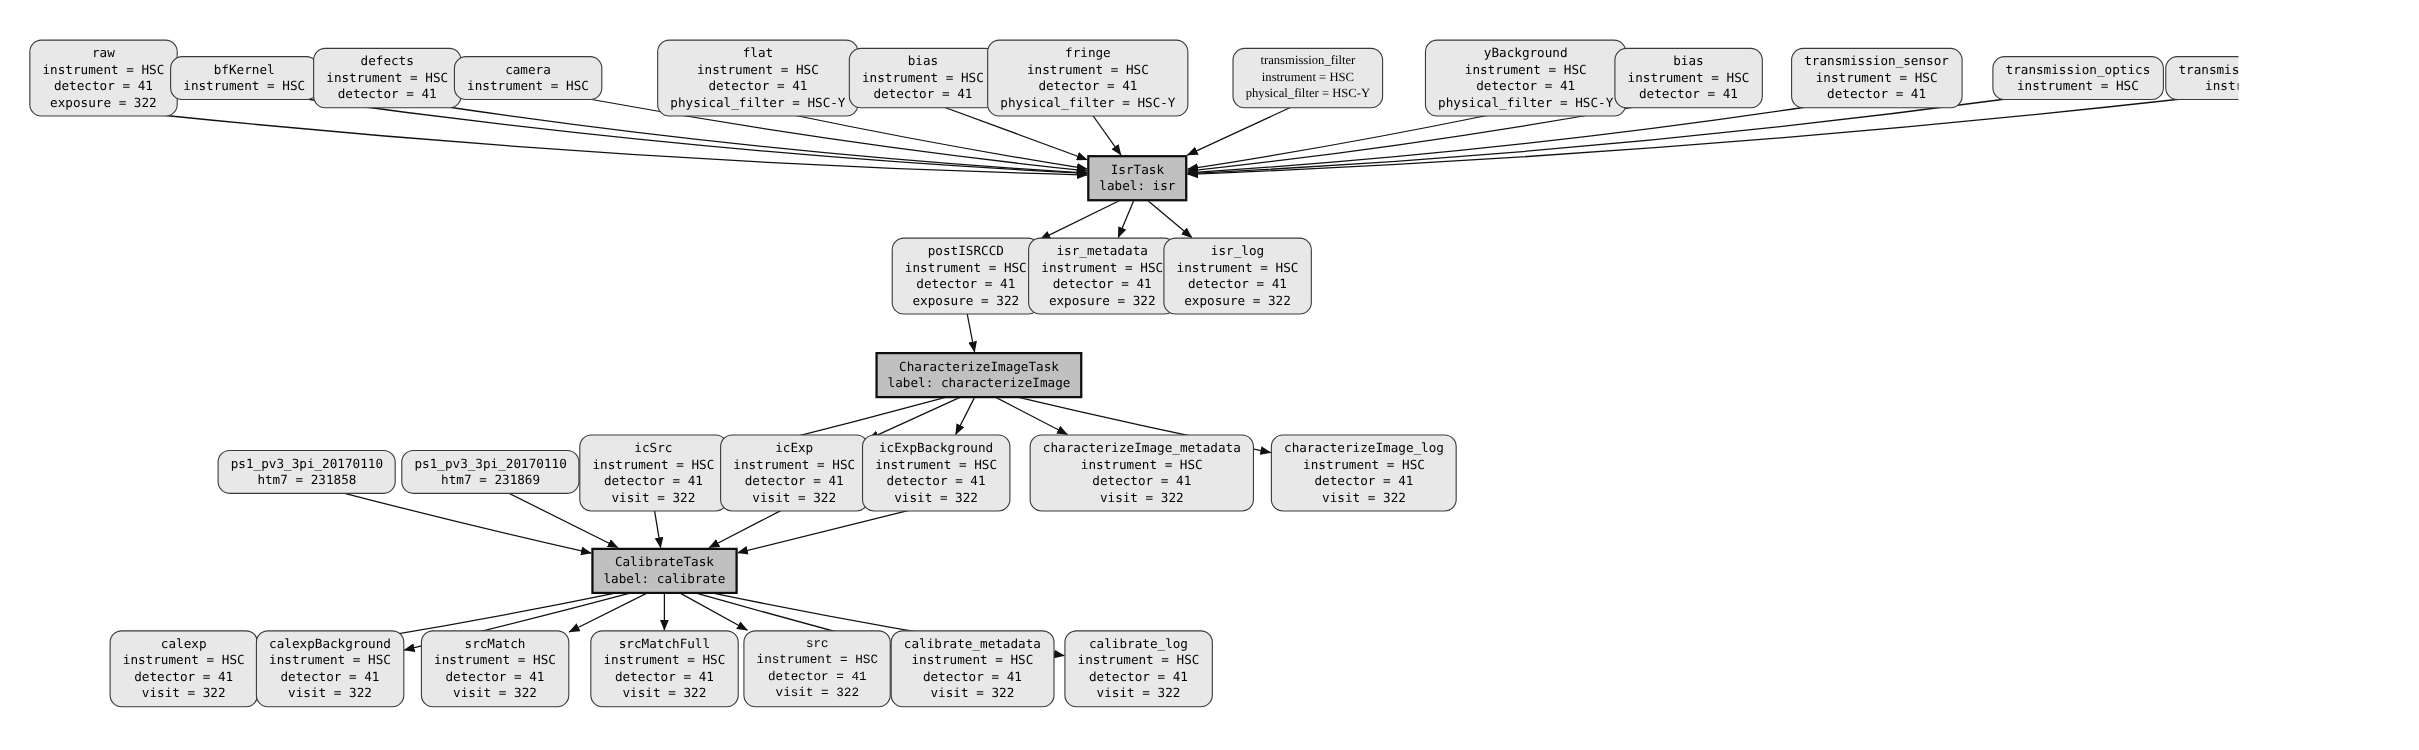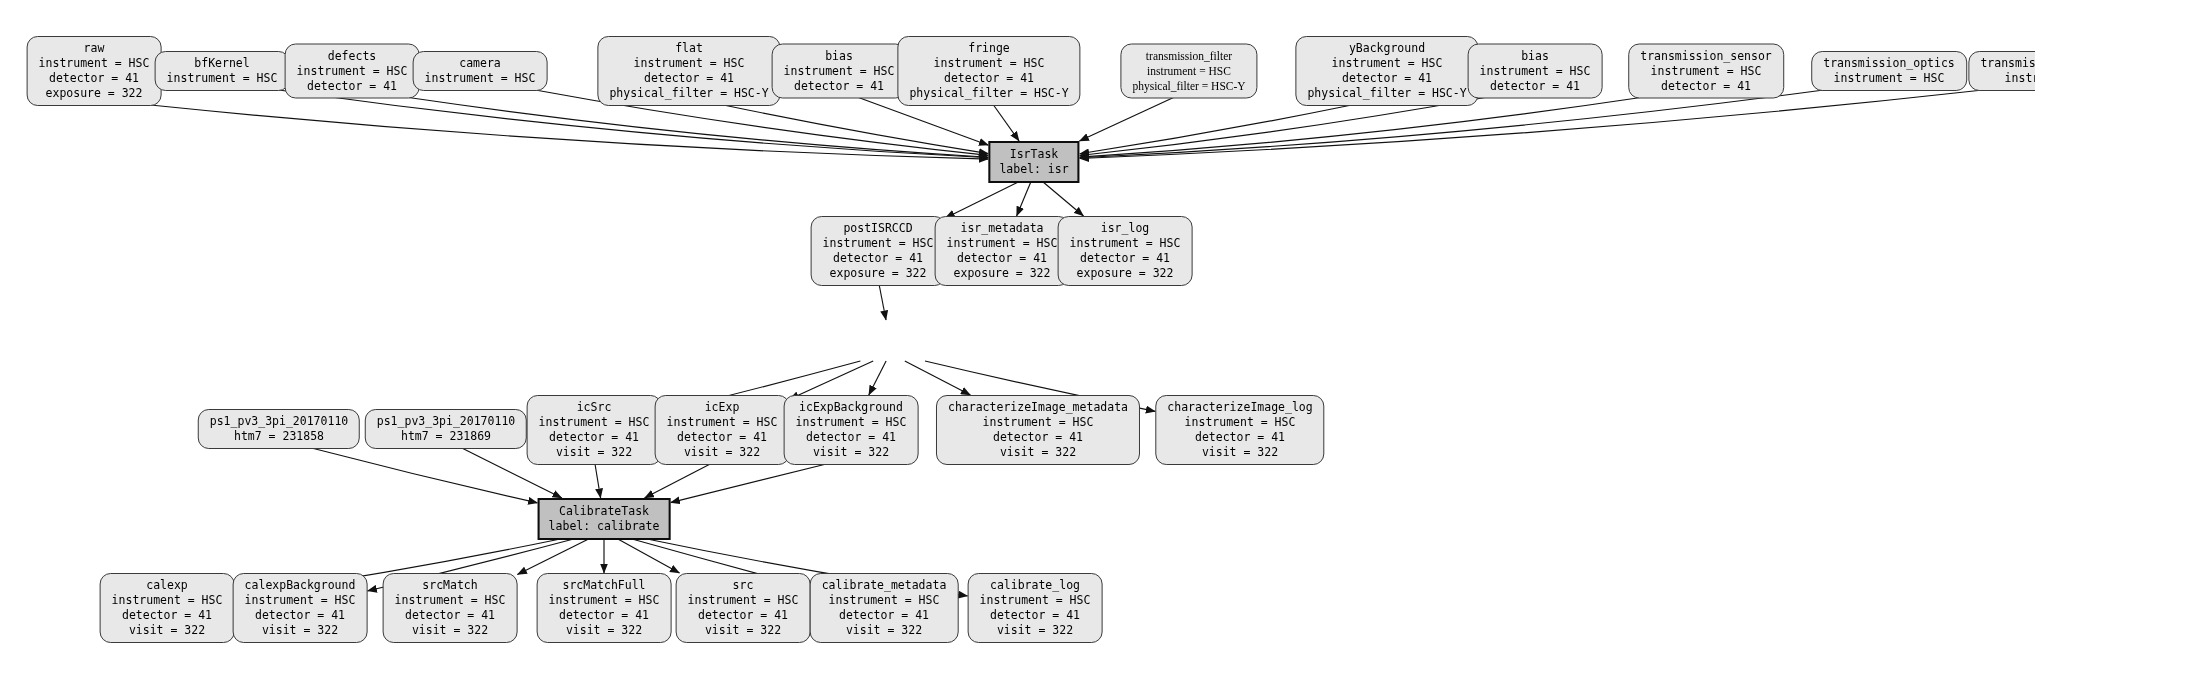--- a/index.html
+++ b/index.html
@@ -157,20 +157,24 @@
       <div class="node-line">instrument = HSC</div>
       <div class="node-line">detector = 41</div>
       <div class="node-line">exposure = 322</div>
     </div>
     <div class="node dataset" style="left: 1125px; top: 251px;">
       <div class="node-line node-title">isr_log</div>
       <div class="node-line">instrument = HSC</div>
       <div class="node-line">detector = 41</div>
       <div class="node-line">exposure = 322</div>
     </div>
+    <div class="node task" style="left: 890px; top: 341px;">
+      <div class="node-line node-title">CharacterizeImageTask</div>
+      <div class="node-line">label: characterizeImage</div>
+    </div>
     <div class="node dataset" style="left: 279px; top: 429px;">
       <div class="node-line node-title">ps1_pv3_3pi_20170110</div>
       <div class="node-line">htm7 = 231858</div>
     </div>
     <div class="node dataset" style="left: 446px; top: 429px;">
       <div class="node-line node-title">ps1_pv3_3pi_20170110</div>
       <div class="node-line">htm7 = 231869</div>
     </div>
     <div class="node dataset" style="left: 594px; top: 430px;">
       <div class="node-line node-title">icSrc</div>
@@ -223,21 +227,21 @@
       <div class="node-line">instrument = HSC</div>
       <div class="node-line">detector = 41</div>
       <div class="node-line">visit = 322</div>
     </div>
     <div class="node dataset" style="left: 604px; top: 608px;">
       <div class="node-line node-title">srcMatchFull</div>
       <div class="node-line">instrument = HSC</div>
       <div class="node-line">detector = 41</div>
       <div class="node-line">visit = 322</div>
     </div>
-    <div class="node dataset" style="left: 743px; top: 608px;">
+    <div class="node dataset" style="left: 743px; top: 608px; font-family: Liberation Mono, monospace;">
       <div class="node-line node-title">src</div>
       <div class="node-line">instrument = HSC</div>
       <div class="node-line">detector = 41</div>
       <div class="node-line">visit = 322</div>
     </div>
     <div class="node dataset" style="left: 884px; top: 608px;">
       <div class="node-line node-title">calibrate_metadata</div>
       <div class="node-line">instrument = HSC</div>
       <div class="node-line">detector = 41</div>
       <div class="node-line">visit = 322</div>

